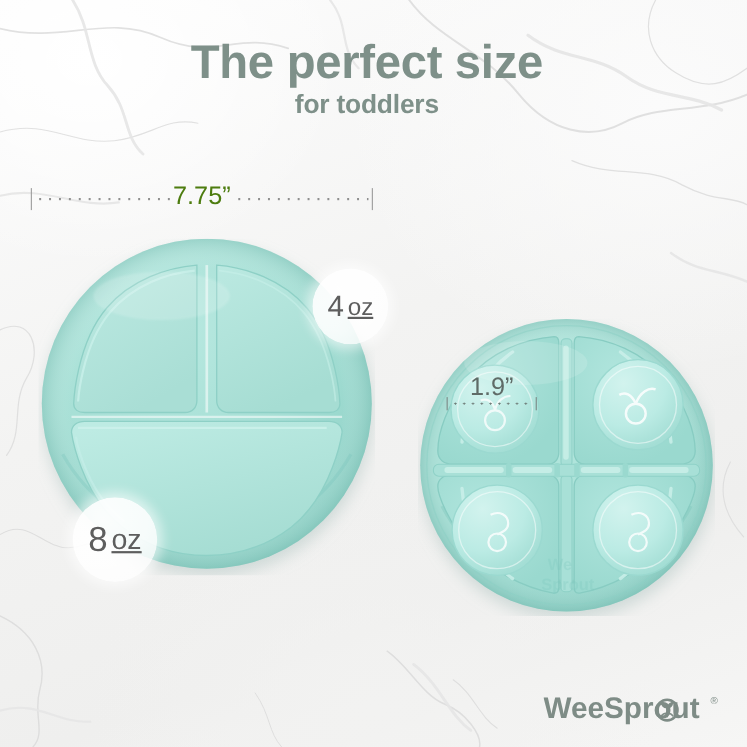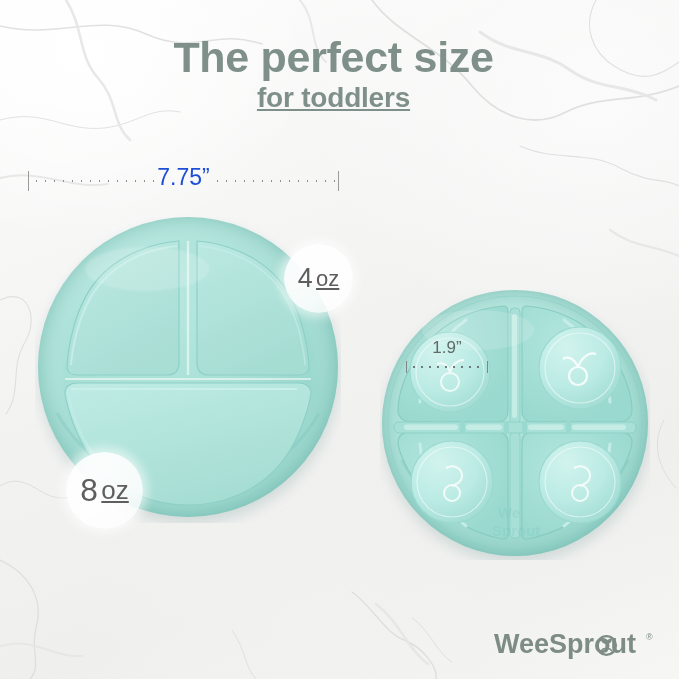--- a/index.html
+++ b/index.html
@@ -33,23 +33,22 @@
   .title-block {
     position:absolute; left:0; right:12px; top:36px;
     text-align:center;
     color:#7e9089;
   }
   .title-line1 {
     font-size:43px; font-weight:bold; line-height:1.02;
     letter-spacing:-0.3px;
   }
   .title-line2 {
-    font-size:28px; font-weight:bold; line-height:1.3;
+    font-size:24px; font-weight:bold; line-height:1.3;
     letter-spacing:-0.2px;
-    text-decoration:underline;
   }
 
   
   .dim-h {
     position:absolute;
     left:28px; top:168px; width:311px; height:26px;
   }
   .dim-cap {
     position:absolute; top:3px; width:1px; height:20px;
     background:#9b9b9b;
@@ -60,21 +59,21 @@
     position:absolute; top:12px; height:2px;
     background-image:radial-gradient(circle, #8f8f8f 0.9px, rgba(0,0,0,0) 1.1px);
     background-size:9px 2px;
     background-repeat:repeat-x;
   }
   .dim-dots.seg-a { left:4px;  width:124px; }
   .dim-dots.seg-b { right:4px; width:122px; }
   .dim-h .dim-label {
     position:absolute; left:50%; top:-4px;
     transform:translateX(-50%);
-    font-size:23px; color:#1d4ed8;
+    font-size:23px; color:#4d7c0f;
     background:transparent;
     padding:0 6px;
     white-space:nowrap;
     text-align:right;
   }
 
   
   .plate { position:absolute; }
 
   
@@ -106,21 +105,21 @@
   .oz-badge .unit { font-size:1em; margin-left:3px;text-decoration:underline; }
 
   
   .dim-small {
     position:absolute;
     left:404px; top:340px; width:86px; height:34px;
   }
   .dim-small .dim-label {
     position:absolute; left:50%; top:-2px;
     transform:translateX(-50%);
-    font-size:17px; color:#5f6b67;
+    font-size:23px; color:#5f6b67;
     white-space:nowrap;
   }
   .dim-small .dim-cap {
     position:absolute; top:21px; width:1px; height:12px;
     background:#7b8885;
   }
   .dim-small .dim-cap.left  { left:2px; }
   .dim-small .dim-cap.right { right:2px; }
   .dim-small .dim-dots {
     position:absolute; top:26px; left:6px; right:6px; height:2px;

